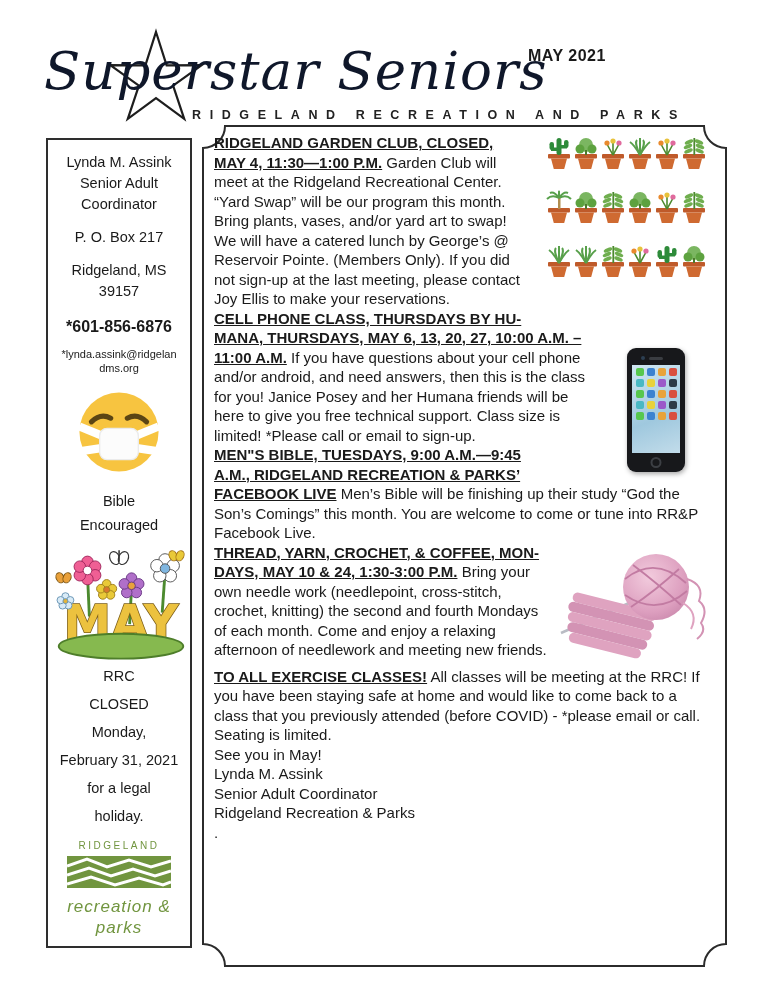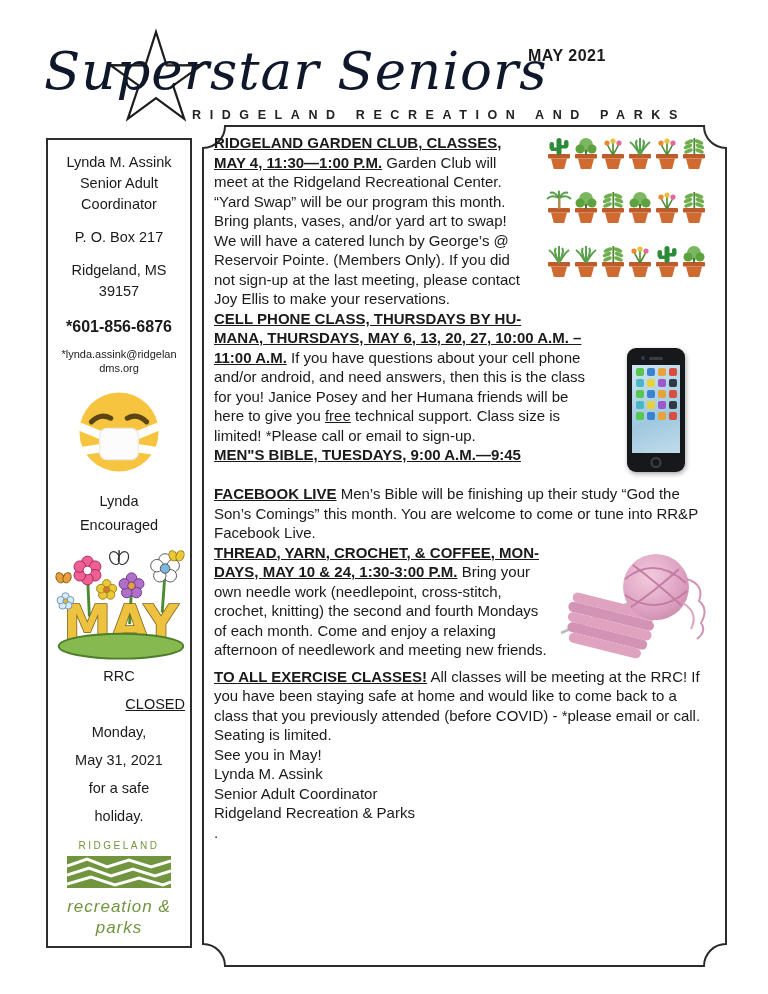--- a/index.html
+++ b/index.html
@@ -26,21 +26,21 @@
     position:absolute;left:46px;top:138px;width:146px;height:810px;
     border:2px solid #2e2e2e;box-sizing:border-box;text-align:center;
     font-size:14.5px;line-height:21px;padding:12px 5px 0 5px;z-index:2;background:#fff;
   }
   .sb-block{margin-bottom:12px;}
   .sb-phone{font-weight:bold;font-size:16px;margin:14px 0 10px 0;}
   .sb-email{font-size:11px;line-height:14px;margin-bottom:14px;}
   .sb-mask-text{line-height:24px;margin:8px 0 10px 0;}
   .sb-closed{line-height:19px;}
   .sb-closed div{margin-bottom:9px;}
-  .u{text-decoration:underline;text-align:right;}
+  .u{}
   .logo{margin-top:6px;}
   .logo-name{color:#71953f;font-size:10px;letter-spacing:2.5px;font-weight:normal;}
   .logo-tagline{color:#71953f;font-size:17px;letter-spacing:1px;font-style:italic;margin-top:2px;}
   
   .content{position:absolute;left:214px;top:133px;width:497px;font-size:15px;line-height:19.5px;z-index:2;}
   .content p{margin:0;}
   .art{margin:0 0 11px 0;}
   .hd{font-weight:bold;text-decoration:underline;}
   .float-plants{float:right;width:168px;height:162px;margin:2px 0 6px 10px;}
   .float-phone{float:right;width:102px;margin:39px 4px 8px 10px;display:flex;justify-content:center;}
@@ -104,21 +104,21 @@
     <circle cx="50" cy="46" r="43" fill="#f7c440"></circle>
     <path d="M20,35 Q30,25 41,31" stroke="#5b4514" stroke-width="5.5" fill="none" stroke-linecap="round"></path>
     <path d="M59,31 Q70,25 80,35" stroke="#5b4514" stroke-width="5.5" fill="none" stroke-linecap="round"></path>
     <path d="M7,40 L34,51" stroke="#ffffff" stroke-width="9"></path>
     <path d="M7,67 L34,63" stroke="#ffffff" stroke-width="9"></path>
     <path d="M93,40 L66,51" stroke="#ffffff" stroke-width="9"></path>
     <path d="M93,67 L66,63" stroke="#ffffff" stroke-width="9"></path>
     <rect x="29" y="42" width="42" height="34" rx="8" fill="#fcfcfc" stroke="#ebebeb" stroke-width="1.5"></rect>
   </svg>
   <div class="sb-mask-text">
-    <span>Lynda</span><br>
+    <span>Bible</span><br>
     <span>Encouraged</span>
   </div>
 
   <svg width="136" height="114" viewBox="0 0 142 118">
     <path d="M36,28 L38,72" stroke="#4c8a2f" stroke-width="3" fill="none"></path>
     <path d="M82,42 L80,80" stroke="#4c8a2f" stroke-width="3" fill="none"></path>
     <path d="M117,26 L114,68" stroke="#4c8a2f" stroke-width="3" fill="none"></path>
     <text x="71" y="96" text-anchor="middle" font-family="DejaVu Sans, sans-serif" font-weight="bold" font-size="50" fill="#ecc23f" stroke="#7a5c17" stroke-width="1.6" paint-order="stroke">MAY</text>
     <ellipse cx="71" cy="103" rx="65" ry="13" fill="#86b94f" stroke="#4e7e2a" stroke-width="2"></ellipse>
     <g transform="translate(36,24)" stroke="#a1285e" stroke-width="1">
@@ -174,22 +174,22 @@
     <g transform="translate(11,30)">
       <ellipse cx="-4" cy="0" rx="4" ry="5.5" fill="#e9a03a" stroke="#7c5410" stroke-width="1" transform="rotate(-24)"></ellipse>
       <ellipse cx="4" cy="0" rx="4" ry="5.5" fill="#e9a03a" stroke="#7c5410" stroke-width="1" transform="rotate(24)"></ellipse>
     </g>
   </svg>
 
   <div class="sb-closed">
     <div>RRC</div>
     <div class="u">CLOSED</div>
     <div>Monday,</div>
-    <div>May 31, 2021</div>
-    <div>for a safe</div>
+    <div>February 31, 2021</div>
+    <div>for a legal</div>
     <div>holiday.</div>
   </div>
 
   <div class="logo">
     <div class="logo-name">RIDGELAND</div>
     <svg width="104" height="32" viewBox="0 0 104 32">
       <rect width="104" height="32" fill="#71953f"></rect>
       <path d="M0,10 L20,3 L40,11 L62,4 L84,11 L104,5" stroke="#ffffff" stroke-width="3" fill="none"></path>
       <path d="M0,19 L22,12 L44,20 L66,13 L88,20 L104,15" stroke="#ffffff" stroke-width="3" fill="none"></path>
       <path d="M0,28 L24,21 L48,29 L72,22 L96,29 L104,26" stroke="#ffffff" stroke-width="3" fill="none"></path>
@@ -289,21 +289,21 @@
         <g transform="translate(3,111)">
           <use href="#v6"></use>
             <use href="#v6" x="27"></use>
             <use href="#v4" x="54"></use>
             <use href="#v5" x="81"></use>
             <use href="#v1" x="108"></use>
             <use href="#v2" x="135"></use>
         </g>
       </svg>
     </span>
-    <span class="hd">RIDGELAND GARDEN CLUB, CLASSES,</span><br>
+    <span class="hd">RIDGELAND GARDEN CLUB, CLOSED,</span><br>
     <span class="hd">MAY 4, 11:30—1:00 P.M.</span>
     <span>Garden Club will meet at the Ridgeland Recreational Center.  “Yard Swap” will be our program this month.  Bring plants, vases, and/or yard art to swap!  We will have a catered lunch by George’s @ Reservoir Pointe. (Members Only).  If you did not sign-up at the last meeting, please contact Joy Ellis to make your reservations.</span>
   </p>
 
   <p class="art">
     <span class="float-phone">
       <span class="phone">
         <span class="speaker"></span>
           <span class="cam"></span>
         <span class="screen">
@@ -331,21 +331,21 @@
         <span class="home"></span>
       </span>
     </span>
     <span class="hd">CELL PHONE CLASS, THURSDAYS BY HU-</span><br>
     <span class="hd">MANA, THURSDAYS, MAY 6, 13, 20, 27, 10:00 A.M. –11:00 A.M.</span>
     <span>If you have questions about your cell phone and/or android, and need answers, then this is the class for you!  Janice Posey and her Humana friends will be here to give you </span><span class="u">free</span><span> technical support.  Class size is limited!  *Please call or email to sign-up.</span>
   </p>
 
   <p class="art">
     <span class="hd">MEN"S BIBLE, TUESDAYS, 9:00 A.M.—9:45</span><br>
-    <br>
+    <span class="hd">A.M., RIDGELAND RECREATION &amp; PARKS’</span><br>
     <span class="hd">FACEBOOK LIVE</span>
     <span>Men’s Bible will be finishing up their study “God the Son’s Comings” this month.  You are welcome to come or tune into RR&amp;P Facebook Live.</span>
   </p>
 
   <p class="art">
     <span class="float-yarn">
       <svg width="150" height="116" viewBox="0 0 150 116">
         <defs>
           <radialGradient id="yb" cx="40%" cy="35%" r="75%">
             <stop offset="0%" stop-color="#f2cbdd"></stop>

